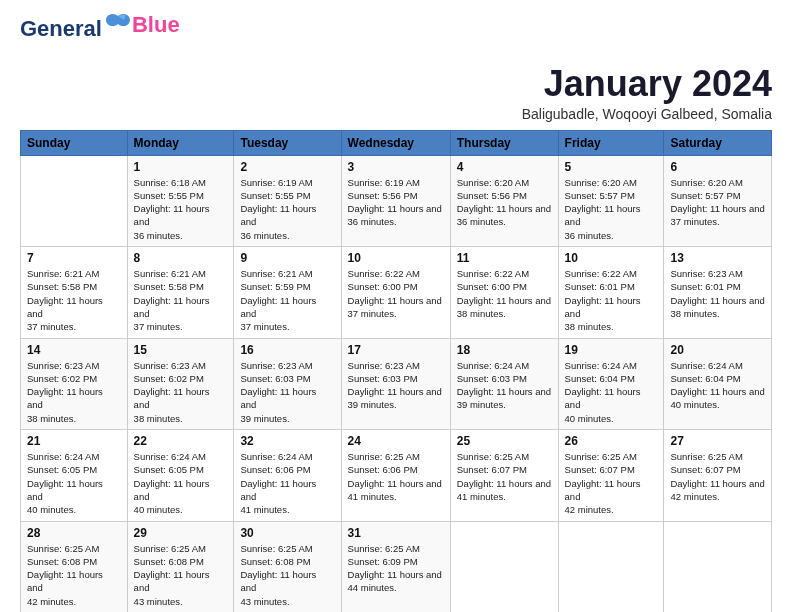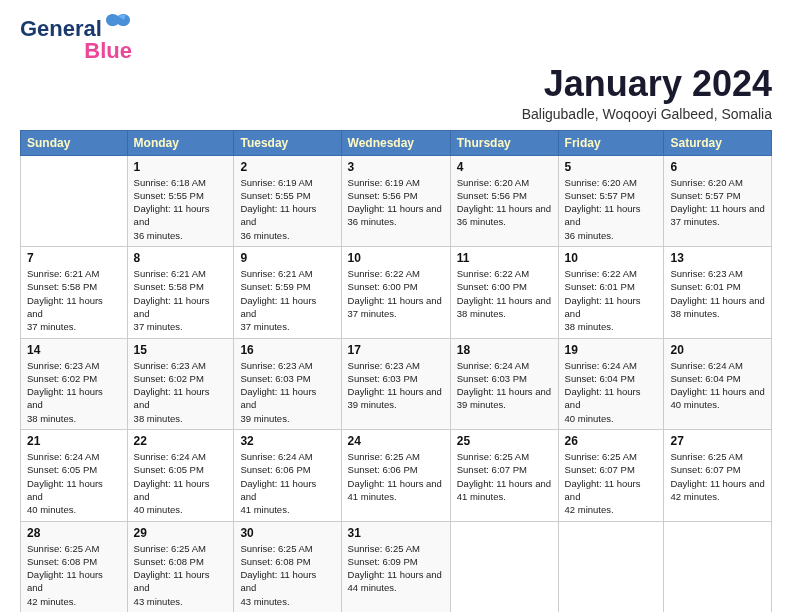--- a/index.html
+++ b/index.html
@@ -15,22 +15,22 @@
       padding: 16px 20px 10px 20px;
     }
     .header {
       display: flex;
       align-items: flex-start;
       justify-content: space-between;
       margin-bottom: 8px;
     }
     .logo {
       display: flex;
-      flex-direction: column;
-      align-items: flex-end;
+      flex-direction: row;
+      align-items: flex-start;
     }
     .title-block {
       text-align: right;
     }
     .month-title {
       font-size: 36px;
       font-weight: bold;
       color: #1a1a2e;
       line-height: 1.1;
       margin-top: 48px;
@@ -41,21 +41,21 @@
       margin-top: 2px;
       padding-left: 24px;
     }
     table {
       width: 100%;
       border-collapse: collapse;
       font-size: 10px;
     }
     thead tr th {
       background-color: #4a7fc1;
-      color: #fef9c3;
+      color: #000000;
       padding: 5px 6px;
       text-align: left;
       font-size: 12px;
       font-weight: bold;
       border: 1px solid #3a6aa8;
     }
     tbody tr td {
       border: 1px solid #ccc;
       padding: 4px 6px;
       vertical-align: top;

